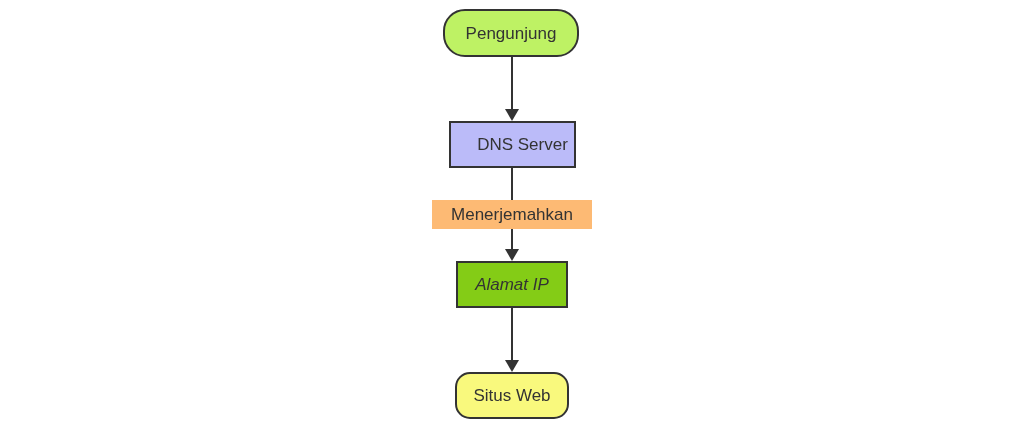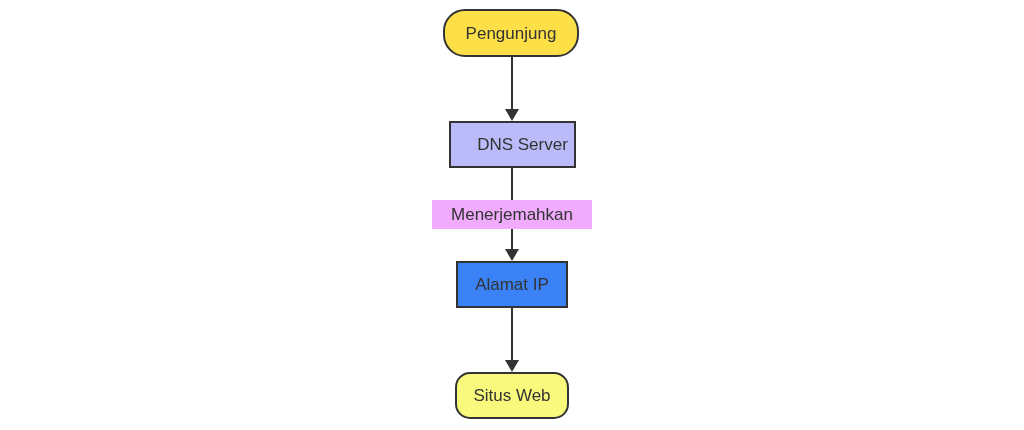--- a/index.html
+++ b/index.html
@@ -59,23 +59,23 @@
     <g>
       <line x1="512" y1="168" x2="512" y2="250"></line>
       <polygon points="512,261 505,249 519,249"></polygon>
     </g>
     <g>
       <line x1="512" y1="308" x2="512" y2="361"></line>
       <polygon points="512,372 505,360 519,360"></polygon>
     </g>
   </svg>
 
-  <div class="edge-label" style="background-color: #f0abfc; color: rgb(51, 51, 51);">Menerjemahkan</div>
+  <div class="edge-label" style="background-color: #fdba74; color: rgb(51, 51, 51);">Menerjemahkan</div>
 
-  <div class="node node-pengunjung" style="background-color: #fde047; border-color: rgb(51, 51, 51); border-radius: 22px;">Pengunjung</div>
+  <div class="node node-pengunjung" style="background-color: #bef264; border-color: rgb(51, 51, 51); border-radius: 22px;">Pengunjung</div>
 
   <div class="node node-dns" style="background-color: rgb(187, 187, 249); border-color: rgb(51, 51, 51);">DNS Server</div>
 
-  <div class="node node-alamat" style="background-color: #3b82f6; border-color: rgb(51, 51, 51);">Alamat IP</div>
+  <div class="node node-alamat" style="background-color: #84cc16; border-color: rgb(51, 51, 51); font-style: italic;">Alamat IP</div>
 
   <div class="node node-situs" style="background-color: rgb(249, 249, 125); border-color: rgb(51, 51, 51); border-radius: 15px;">Situs Web</div>
 
 </div>
 
 </body></html>

